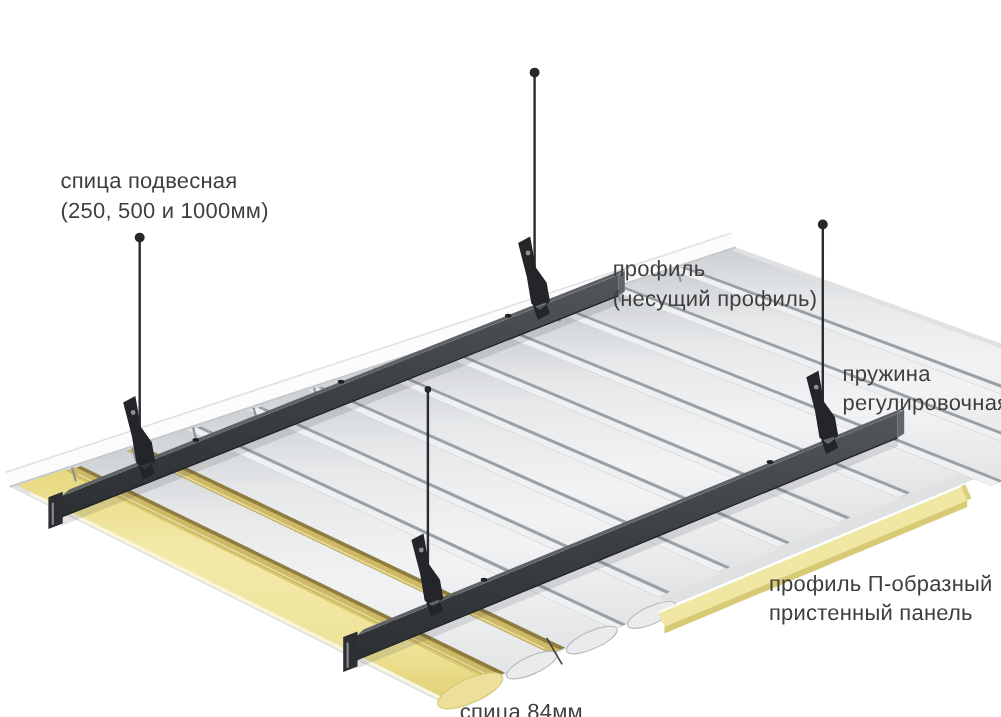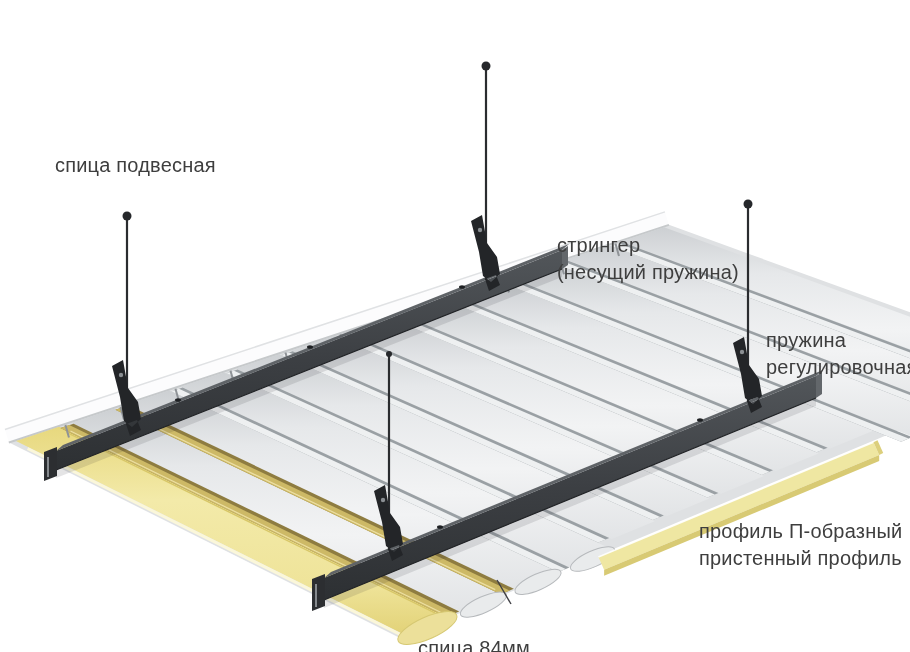--- a/index.html
+++ b/index.html
@@ -175,34 +175,35 @@
           <circle cx="383" cy="460" r="2.2" fill="#8b8f93"></circle>
         </g>
         <g>
           <line x1="497" y1="540" x2="511" y2="564" stroke="#3f3f43" stroke-width="1.4"></line>
         </g>
       </g>
   </svg>
 
   <div class="lbl" style="left:55px;top:112px">
     <div>спица подвесная</div>
+    <div>(250, 500 и 1000мм)</div>
   </div>
 
   <div class="lbl" style="left:557px;top:192px">
-    <div>стрингер</div>
-    <div>(несущий пружина)</div>
+    <div>профиль</div>
+    <div>(несущий профиль)</div>
   </div>
 
   <div class="lbl" style="left:766px;top:287px">
     <div>пружина</div>
     <div>регулировочная</div>
   </div>
 
   <div class="lbl" style="left:699px;top:478px">
     <div>профиль П-образный</div>
-    <div>пристенный профиль</div>
+    <div>пристенный панель</div>
   </div>
 
 
   <div class="lbl" style="left:418px;top:595px">
     <span>спица 84мм</span>
   </div>
 </div>
 
 </body></html>

